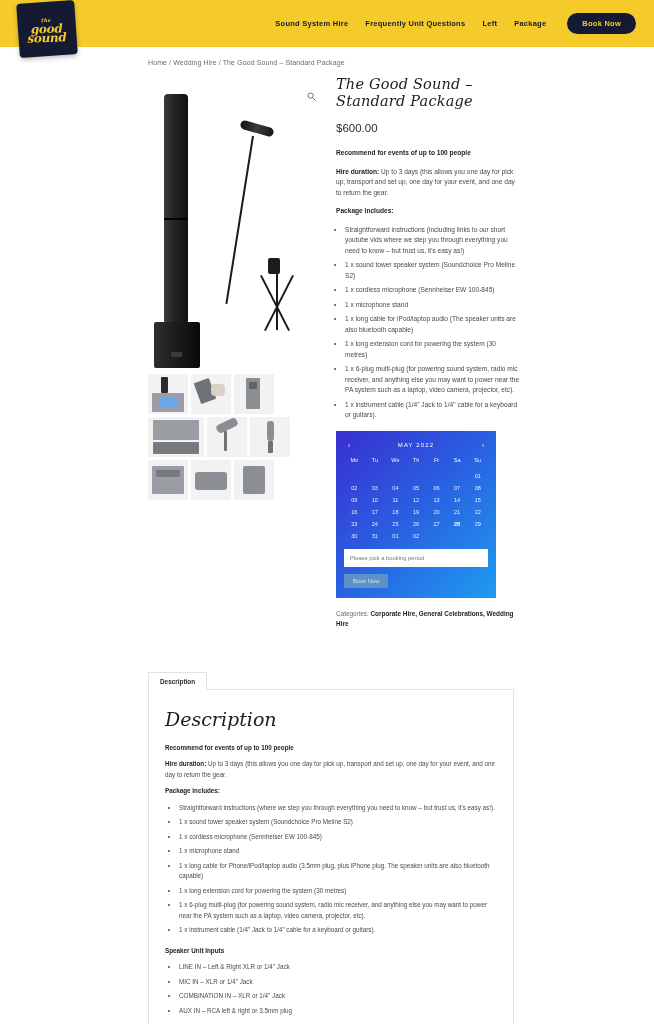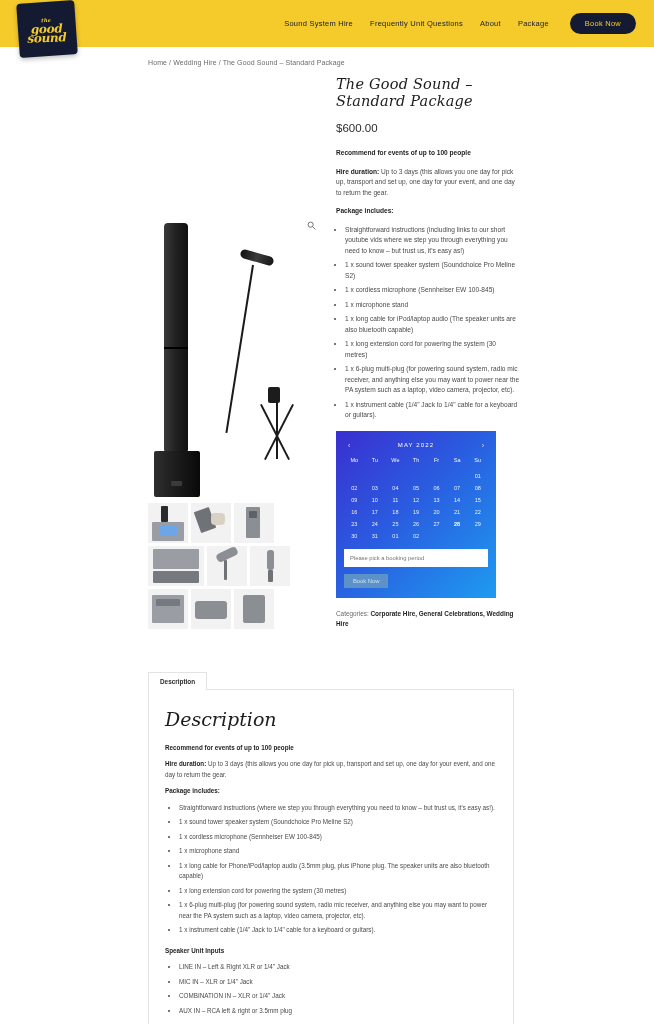--- a/index.html
+++ b/index.html
@@ -47,21 +47,21 @@
     text-align: center;
     transform: rotate(2deg);
   }
   .logo-text .tiny { font-size: 5px; display: block; letter-spacing: .3px;}
   .logo-text .big { font-size: 12px; display: block; letter-spacing: -.3px;}
 
   .nav { display: flex; align-items: center; gap: 17px; }
   .nav a {
     color: #151a33;
     font-size: 7.5px;
-    font-weight: normal;
+    font-weight: bold;
     letter-spacing: .25px;
     text-decoration: none;
     white-space: nowrap;
   }
   .nav-cta {
     background: #151a33;
     color: #f5cb2b !important;
     border-radius: 12px;
     padding: 6px 15px;
     font-size: 7.5px;
@@ -75,21 +75,21 @@
     font-size: 7px;
     color: #6b6b6b;
     letter-spacing: .1px;
   }
 
   
   .product {
     display: flex;
     padding: 0 106px 0 148px;
     gap: 18px;
-    align-items: flex-end;
+    align-items: flex-start;
   }
   .gallery { width: 170px; flex: 0 0 170px; position: relative; }
   .main-image {
     position: relative;
     height: 292px;
     background: #ffffff;
     overflow: hidden;
   }
   .zoom-icon {
     position: absolute;
@@ -280,21 +280,21 @@
   <div class="logo">
     <div class="logo-text">
       <span class="tiny">the</span>
       <span class="big">good</span>
       <span class="big">sound</span>
     </div>
   </div>
   <nav class="nav">
     <a href="#">Sound System Hire</a>
     <a href="#">Frequently Unit Questions</a>
-    <a href="#">About</a>
+    <a href="#">Left</a>
     <a href="#">Package</a>
     <a href="#" class="nav-cta">Book Now</a>
   </nav>
 </div>
 
 <div class="breadcrumb">Home / Wedding Hire / The Good Sound – Standard Package</div>
 
 <div class="product">
 
   <div class="gallery">

